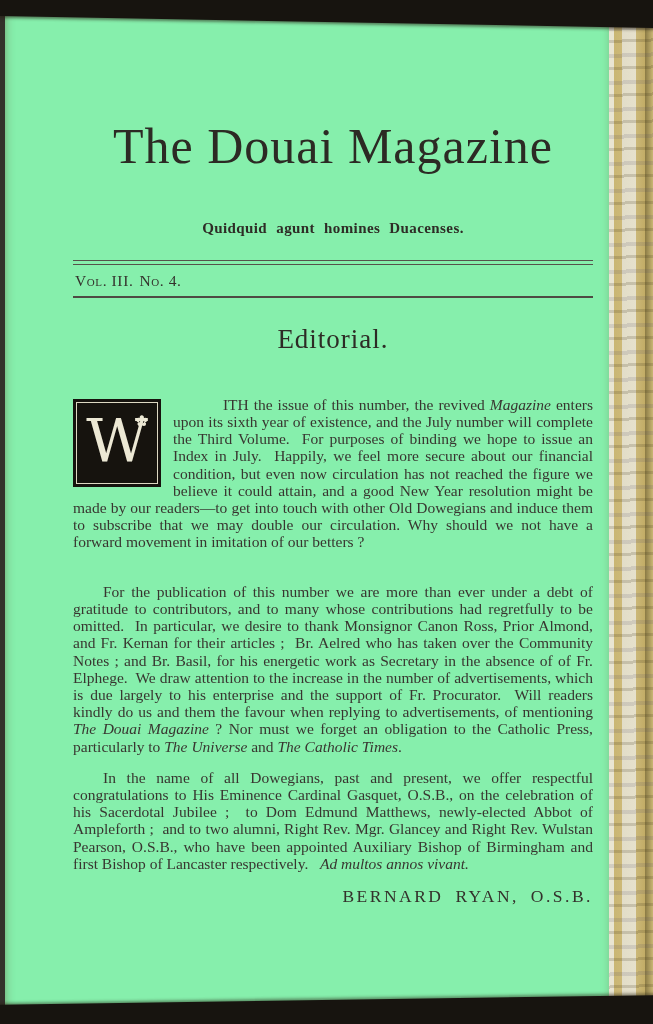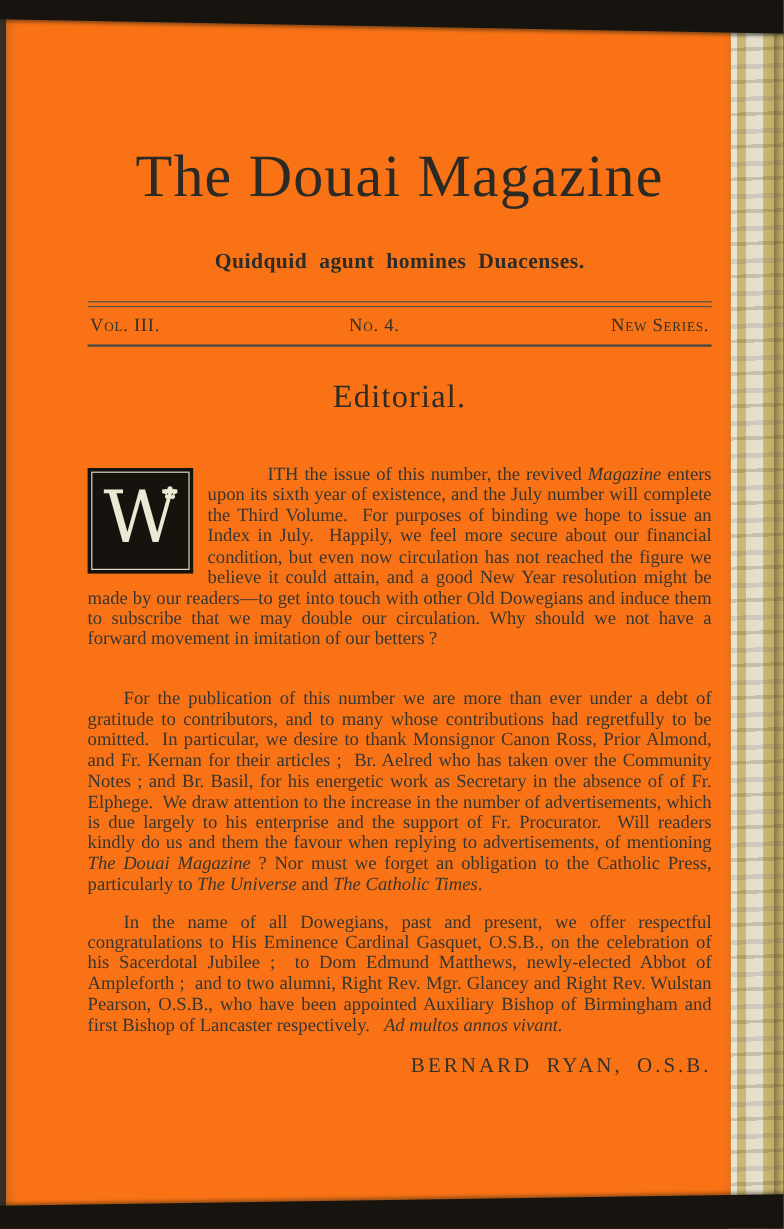--- a/index.html
+++ b/index.html
@@ -36,48 +36,48 @@
   }
   .bottom-band{
     position:absolute;bottom:-10px;left:-6px;right:-6px;height:34px;
     background:#17140f;transform:rotate(-0.85deg);z-index:5;
     box-shadow:0 -2px 3px rgba(40,35,20,.45);
   }
 
   
   .page{
     position:absolute;left:5px;top:12px;right:44px;bottom:18px;
-    background:#f97316;
+    background:#86efac;
     box-shadow:inset 7px 0 10px -7px rgba(95,85,50,.55),
                inset -4px 0 8px -5px rgba(95,85,50,.35);
     color:#33312b;
   }
   .content{
     position:absolute;left:68px;top:0;width:520px;
   }
 
   h1.title{
     margin:108px 0 0 0;padding:0;text-align:center;
     font-size:50px;font-weight:normal;line-height:1.05;
     letter-spacing:1px;color:#2c2a24;
   }
   .motto{
-    margin-top:34px;text-align:center;
-    font-weight:bold;font-size:18px;letter-spacing:.4px;word-spacing:5px;
+    margin-top:47px;text-align:center;
+    font-weight:bold;font-size:15px;letter-spacing:.4px;word-spacing:5px;
     color:#2e2c26;
   }
   .rule-double{
     margin-top:23px;height:3px;
     border-top:1px solid #55514a;border-bottom:1px solid #55514a;
   }
   .issue-row{
     display:flex;align-items:baseline;padding:7px 2px 6px 2px;
     font-size:15.5px;font-variant:small-caps;letter-spacing:.6px;color:#34322c;
   }
-  .issue-left{display:flex;gap:18px;flex:1;justify-content:space-between;}
+  .issue-left{display:flex;gap:6px;flex:1;}
   .issue-center{flex:1;text-align:center;font-variant:normal;}
   .issue-center .sc{font-variant:small-caps;}
   .issue-right{flex:1;text-align:right;}
   .rule-single{height:0;border-bottom:2px solid #4e4a43;}
 
   h2.heading{
     margin:26px 0 0 0;padding:0;text-align:center;
     font-size:27px;font-weight:normal;letter-spacing:1px;color:#2d2b25;
   }
 
@@ -129,21 +129,20 @@
 
       <div class="motto">Quidquid agunt homines Duacenses.</div>
 
       <div class="rule-double"></div>
 
       <div class="issue-row">
         <span class="issue-left">
           <span>Vol. III.</span>
           <span>No. 4.</span>
         </span>
-        <span class="issue-right">New Series.</span>
       </div>
 
       <div class="rule-single"></div>
 
       <h2 class="heading">Editorial.</h2>
 
       <div class="body-text">
         <p class="first">
           <span class="dropcap">
             <span class="letter">W</span>

